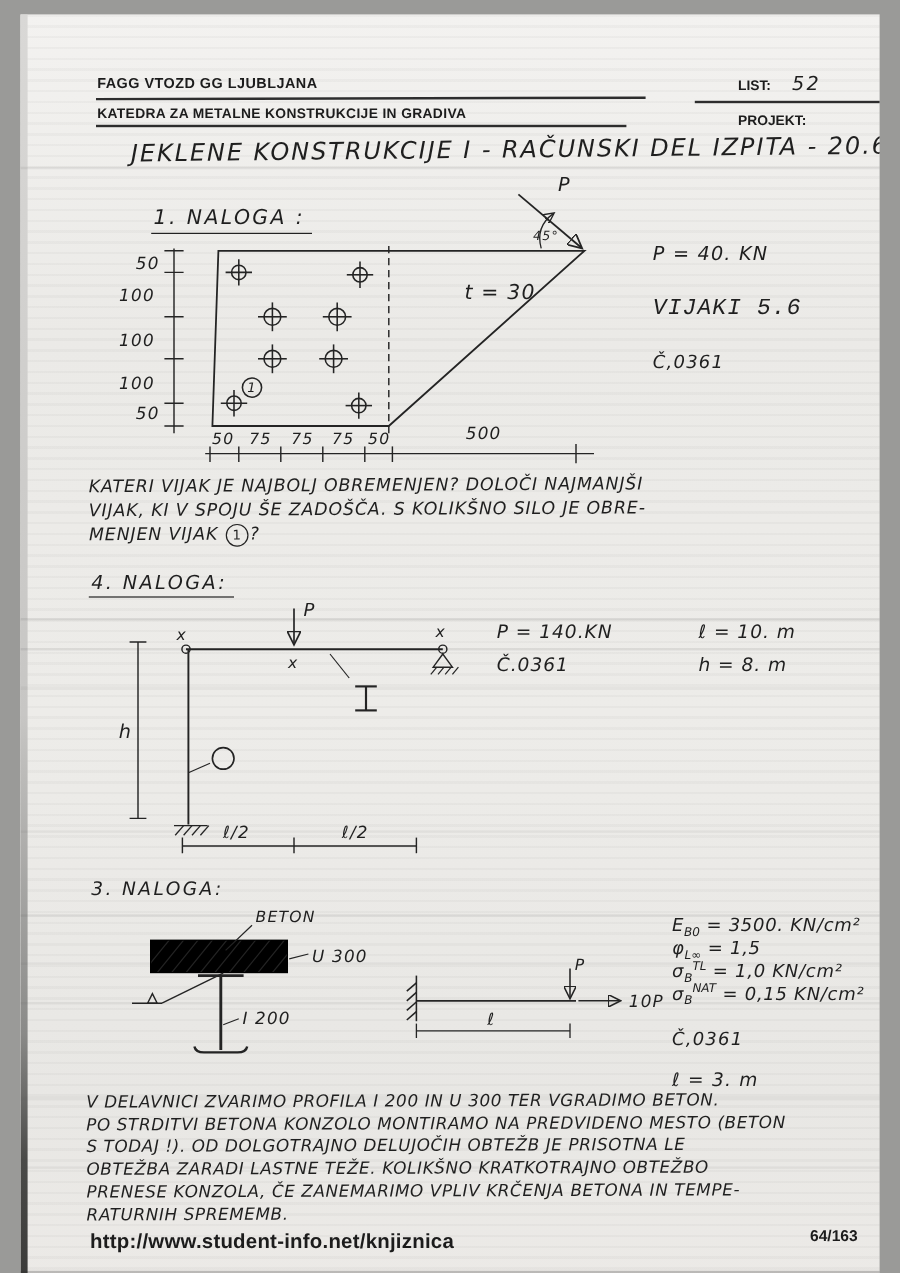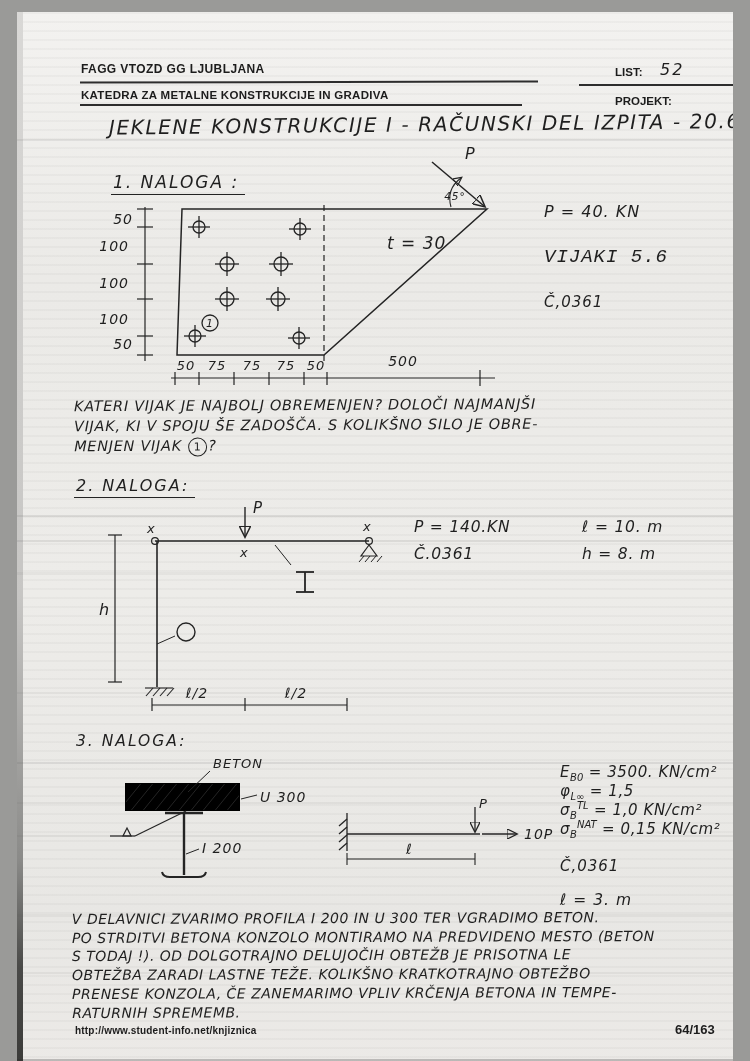--- a/index.html
+++ b/index.html
@@ -57,21 +57,21 @@
 
   <svg class="abs" style="left:700px;top:108px;" width="50" height="80" viewBox="0 0 50 80">
     <path d="M 33 6 q 2 5 1 10" stroke-width="1.6"></path>
     <path d="M 42 8 q 2 5 0 10" stroke-width="1.6"></path>
     <path d="M 27 38 q 5 9 2 22 q -2 8 3 13" stroke-width="2.6"></path>
     <path d="M 37 44 q 2 4 1 8" stroke-width="1.4"></path>
   </svg>
 
   <div class="abs hand" style="left:92px;top:100px;font-size:20px;letter-spacing:1.6px;transform:rotate(-0.6deg);white-space:nowrap;">JEKLENE KONSTRUKCIJE I - RAČUNSKI DEL IZPITA - 20.6.199</div>
 
-  <div class="abs hand naloga" style="left:94px;top:160px;">1. NALOGA :</div>
+  <div class="abs hand naloga" style="left:109px;top:160px;">1. NALOGA :</div>
 
   <svg class="abs" style="left:50px;top:125px;" width="620" height="268" viewBox="0 0 620 268">
     <defs>
       <marker id="ar1" markerWidth="9" markerHeight="8" refX="7" refY="4" orient="auto">
         <path d="M0,0 L8,4 L0,8 z" fill="#242424" stroke="none"></path>
       </marker>
     </defs>
 
     <polygon points="115,72 420,72 257,218 110,218" stroke-width="1.5"></polygon>
     <line x1="257" y1="68" x2="257" y2="228" stroke-width="1.2" stroke-dasharray="6,4"></line>
@@ -154,21 +154,21 @@
 
   <div class="abs hand qtext" style="left:57px;top:383px;transform:rotate(-0.3deg);">
     <div>KATERI VIJAK JE NAJBOLJ OBREMENJEN? DOLOČI NAJMANJŠI</div>
     <div>VIJAK, KI V SPOJU ŠE ZADOŠČA. S KOLIKŠNO SILO JE OBRE-</div>
     <div>
       <span>MENJEN VIJAK</span>
       <span class="circled">1</span><span>?</span>
     </div>
   </div>
 
-  <div class="abs hand naloga" style="left:57px;top:464px;font-size:16px;">2. NALOGA:</div>
+  <div class="abs hand naloga" style="left:57px;top:464px;font-size:16px;">4. NALOGA:</div>
 
   <svg class="abs" style="left:80px;top:485px;" width="300" height="232" viewBox="0 0 300 232">
     <defs>
       <marker id="ar2" markerWidth="9" markerHeight="8" refX="7" refY="4" orient="auto">
         <path d="M0,0 L8,4 L0,8 z" fill="#242424" stroke="none"></path>
       </marker>
     </defs>
 
     <line x1="58" y1="44" x2="272" y2="44" stroke-width="1.6"></line>
     <line x1="60" y1="44" x2="60" y2="190" stroke-width="1.6"></line>
@@ -326,16 +326,16 @@
 
   <div class="abs hand" style="left:55px;top:897px;font-size:14px;line-height:18.7px;letter-spacing:0.5px;white-space:nowrap;transform:rotate(-0.2deg);">
     <div>V DELAVNICI ZVARIMO PROFILA I 200 IN U 300 TER VGRADIMO BETON.</div>
     <div>PO STRDITVI BETONA KONZOLO MONTIRAMO NA PREDVIDENO MESTO (BETON</div>
     <div>S TODAJ !). OD DOLGOTRAJNO DELUJOČIH OBTEŽB JE PRISOTNA LE</div>
     <div>OBTEŽBA ZARADI LASTNE TEŽE. KOLIKŠNO KRATKOTRAJNO OBTEŽBO</div>
     <div>PRENESE KONZOLA, ČE ZANEMARIMO VPLIV KRČENJA BETONA IN TEMPE-</div>
     <div>RATURNIH SPREMEMB.</div>
   </div>
 
-  <div class="abs print" style="left:58px;top:1013px;font-size:10px;letter-spacing:0.2px;">http://www.student-info.net/knjiznica</div>
+  <div class="abs print" style="left:58px;top:1013px;font-size:17px;letter-spacing:0.2px;">http://www.student-info.net/knjiznica</div>
   <div class="abs print" style="left:658px;top:1010px;font-size:13px;">64/163</div>
 
 </div>
 
 </body></html>

